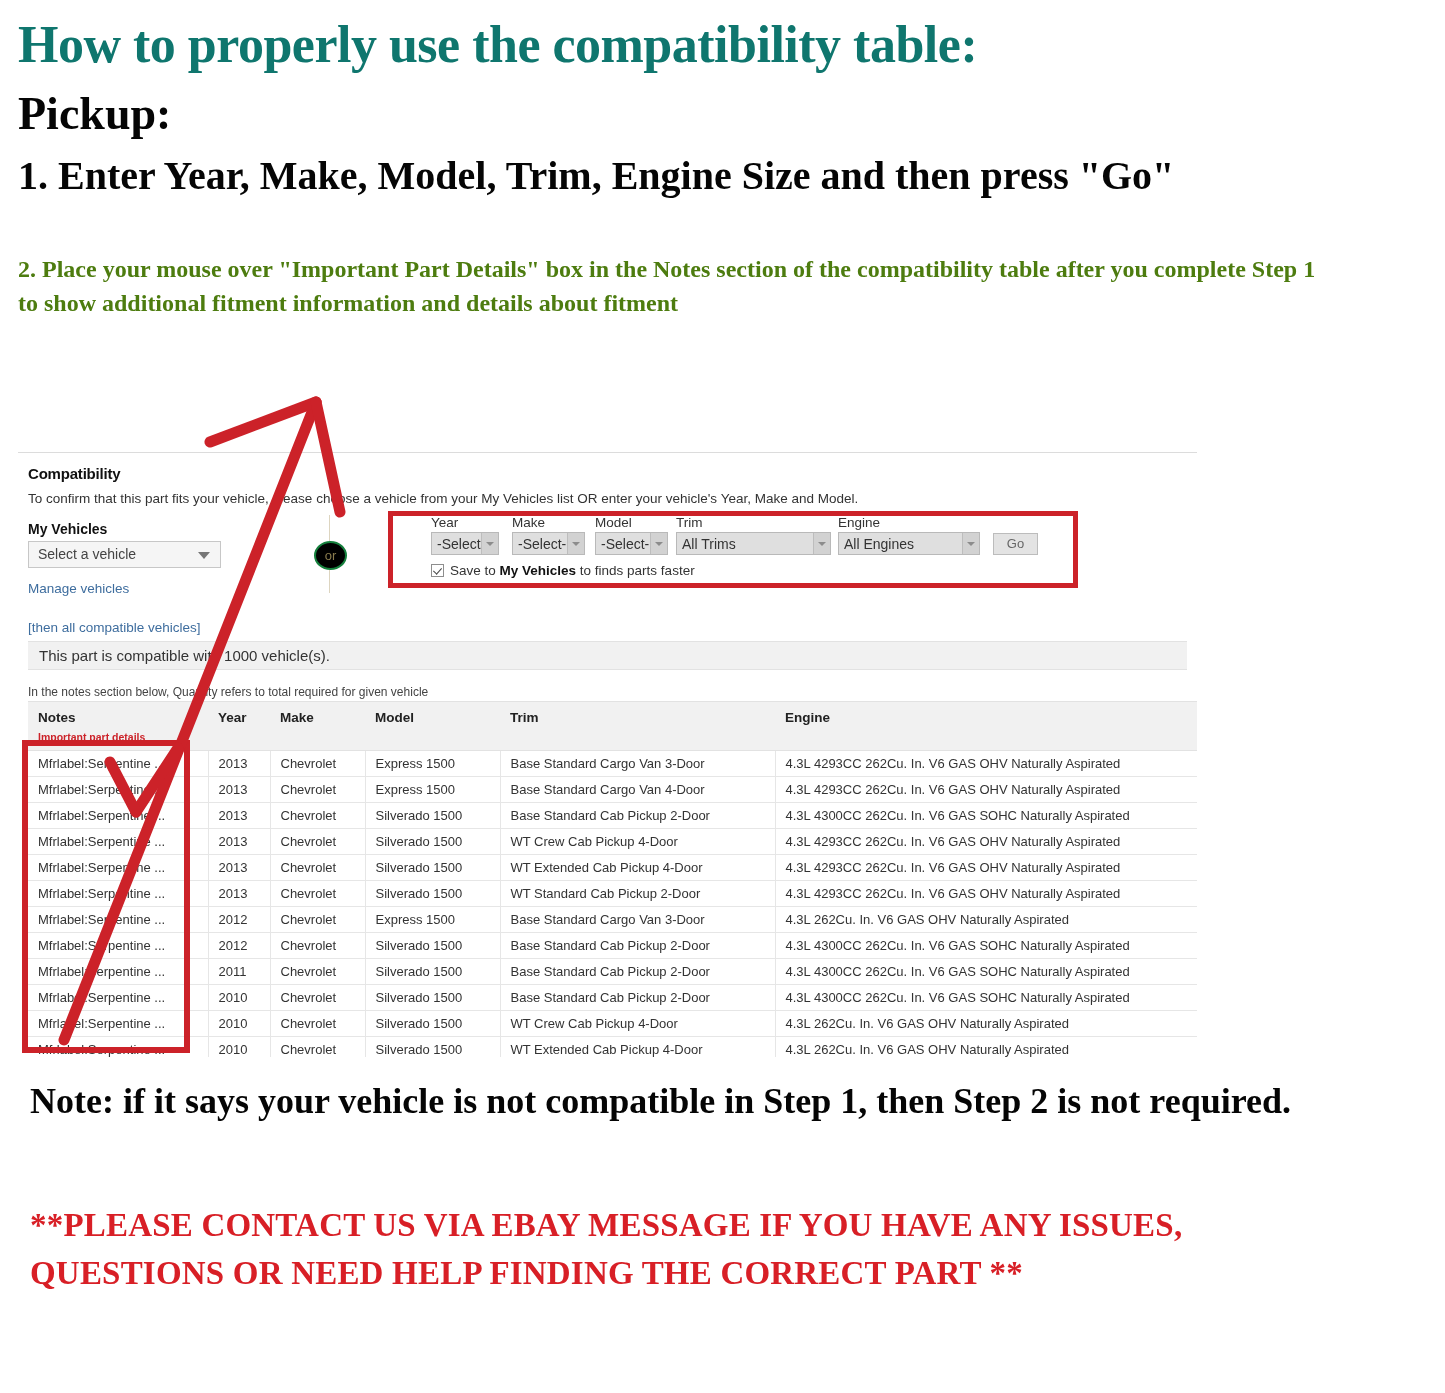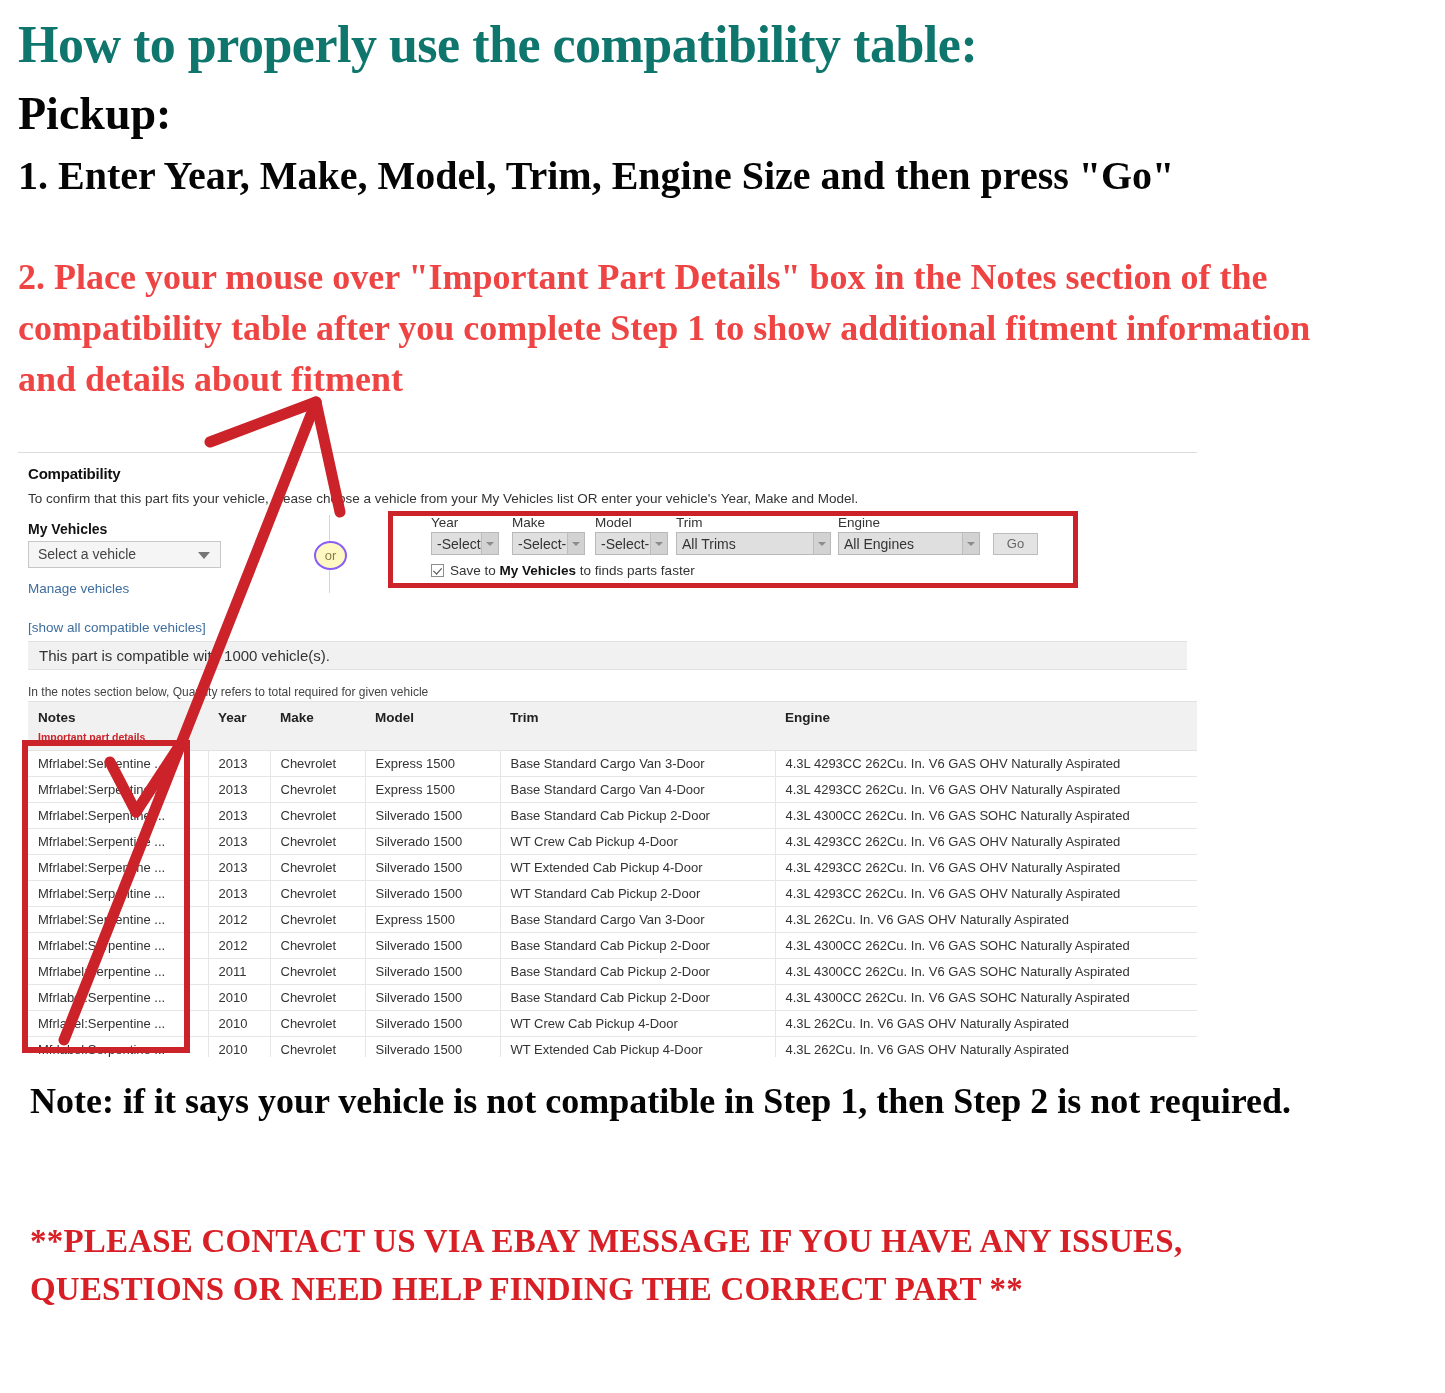--- a/index.html
+++ b/index.html
@@ -18,22 +18,22 @@
     font-family:"Liberation Serif",serif;font-weight:bold;color:#050505;
     font-size:46px;line-height:1.05;
   }
   .step1{
     position:absolute;left:18px;top:154px;width:1400px;
     font-family:"Liberation Serif",serif;font-weight:bold;color:#050505;
     font-size:40px;line-height:1.1;white-space:nowrap;
   }
   .step2{
     position:absolute;left:18px;top:252px;width:1320px;
-    font-family:"Liberation Serif",serif;font-weight:bold;color:#ef4444;
-    font-size:36px;line-height:1.42;
+    font-family:"Liberation Serif",serif;font-weight:bold;color:#4d7c0f;
+    font-size:24px;line-height:1.42;
   }
 
   
   .panel{
     position:absolute;left:18px;top:452px;width:1179px;height:605px;
     background:#ffffff;border-top:1px solid #dcdcdc;
     font-family:"Liberation Sans",sans-serif;color:#333333;
     overflow:hidden;
   }
   .panel-title{
@@ -62,21 +62,21 @@
     position:absolute;font-size:13.5px;color:#3e6d9e;white-space:nowrap;
   }
   .lnk-manage{left:10px;top:128px;}
   .lnk-showall{left:10px;top:167px;}
 
   
   .or-wrap{position:absolute;left:288px;top:62px;width:46px;height:78px;}
   .or-line{position:absolute;left:23px;top:0;width:1px;height:78px;background:#ddd5c0;}
   .or-circle{
     position:absolute;left:8px;top:26px;width:29px;height:25px;border-radius:50%;
-    border:2px solid #8b5cf6;background:#fef9c3;
+    border:2px solid #15803d;background:#000000;
     font-size:13px;color:#8a7c4e;text-align:center;line-height:25px;
   }
 
   
   .ymm-red{
     position:absolute;left:370px;top:58px;width:690px;height:77px;
     border:5px solid #cc2229;box-sizing:border-box;background:transparent;
   }
   .fld{position:absolute;}
   .fld .cap{font-size:13.5px;color:#333333;margin-bottom:2px;display:block;}
@@ -161,21 +161,21 @@
 
   
   .note{
     position:absolute;left:30px;top:1076px;width:1330px;
     font-family:"Liberation Serif",serif;font-weight:bold;color:#050505;
     font-size:36px;line-height:1.42;
   }
   .contact{
     position:absolute;left:30px;top:1202px;width:1330px;
     font-family:"Liberation Serif",serif;font-weight:bold;color:#d81f26;
-    font-size:33px;line-height:1.45;letter-spacing:0.2px;margin-top:16px;
+    font-size:33px;line-height:1.45;letter-spacing:0.2px;
   }
   .mask-bottom{
     position:absolute;left:18px;top:1057px;width:1180px;height:16px;background:#ffffff;
   }
 </style>
 </head>
 <body>
 
 <div class="headline">How to properly use the compatibility table:</div>
 <div class="steps-label">Pickup:</div>
@@ -188,21 +188,21 @@
   <div class="panel-sub">To confirm that this part fits your vehicle, please choose a vehicle from your My Vehicles list OR enter your vehicle's Year, Make and Model.</div>
 
   <div class="my-vehicles-label">My Vehicles</div>
 
   <div class="veh-select">
     <span class="txt">Select a vehicle</span>
     <span class="caret"></span>
   </div>
 
   <a class="lnk lnk-manage">Manage vehicles</a>
-  <a class="lnk lnk-showall">[show all compatible vehicles]</a>
+  <a class="lnk lnk-showall">[then all compatible vehicles]</a>
 
   <div class="or-wrap">
     <div class="or-line"></div>
     <div class="or-circle">or</div>
   </div>
 
   <div class="fld" style="left:413px;top:62px;width:68px;">
     <span class="cap">Year</span>
     <div class="sel">
       <span class="v">-Select-</span>

